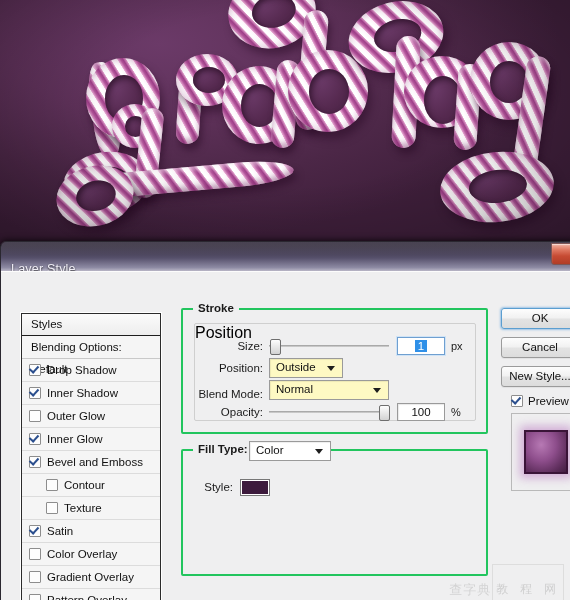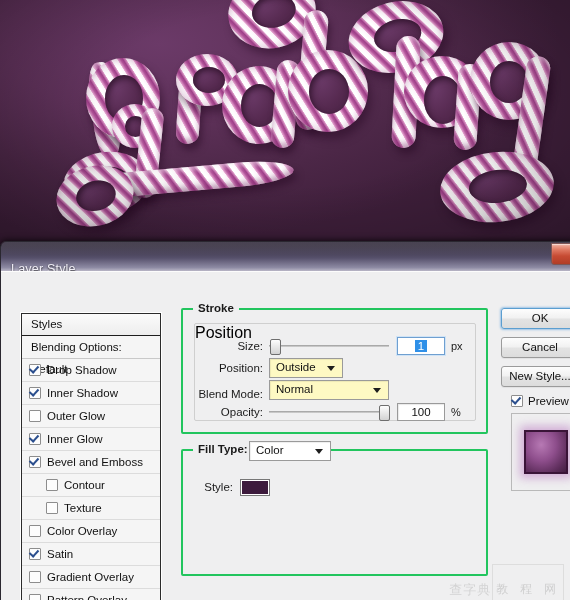--- a/index.html
+++ b/index.html
@@ -319,26 +319,26 @@
       </div>
       <div class="style-row indent">
         <span class="cb"></span>
         <span>Contour</span>
       </div>
       <div class="style-row indent">
         <span class="cb"></span>
         <span>Texture</span>
       </div>
       <div class="style-row">
+        <span class="cb on"></span>
+        <span>Satin</span>
+      </div>
+      <div class="style-row">
         <span class="cb"></span>
         <span>Color Overlay</span>
-      </div>
-      <div class="style-row">
-        <span class="cb on"></span>
-        <span>Satin</span>
       </div>
       <div class="style-row">
         <span class="cb"></span>
         <span>Gradient Overlay</span>
       </div>
       <div class="style-row">
         <span class="cb"></span>
         <span>Pattern Overlay</span>
       </div>
 

